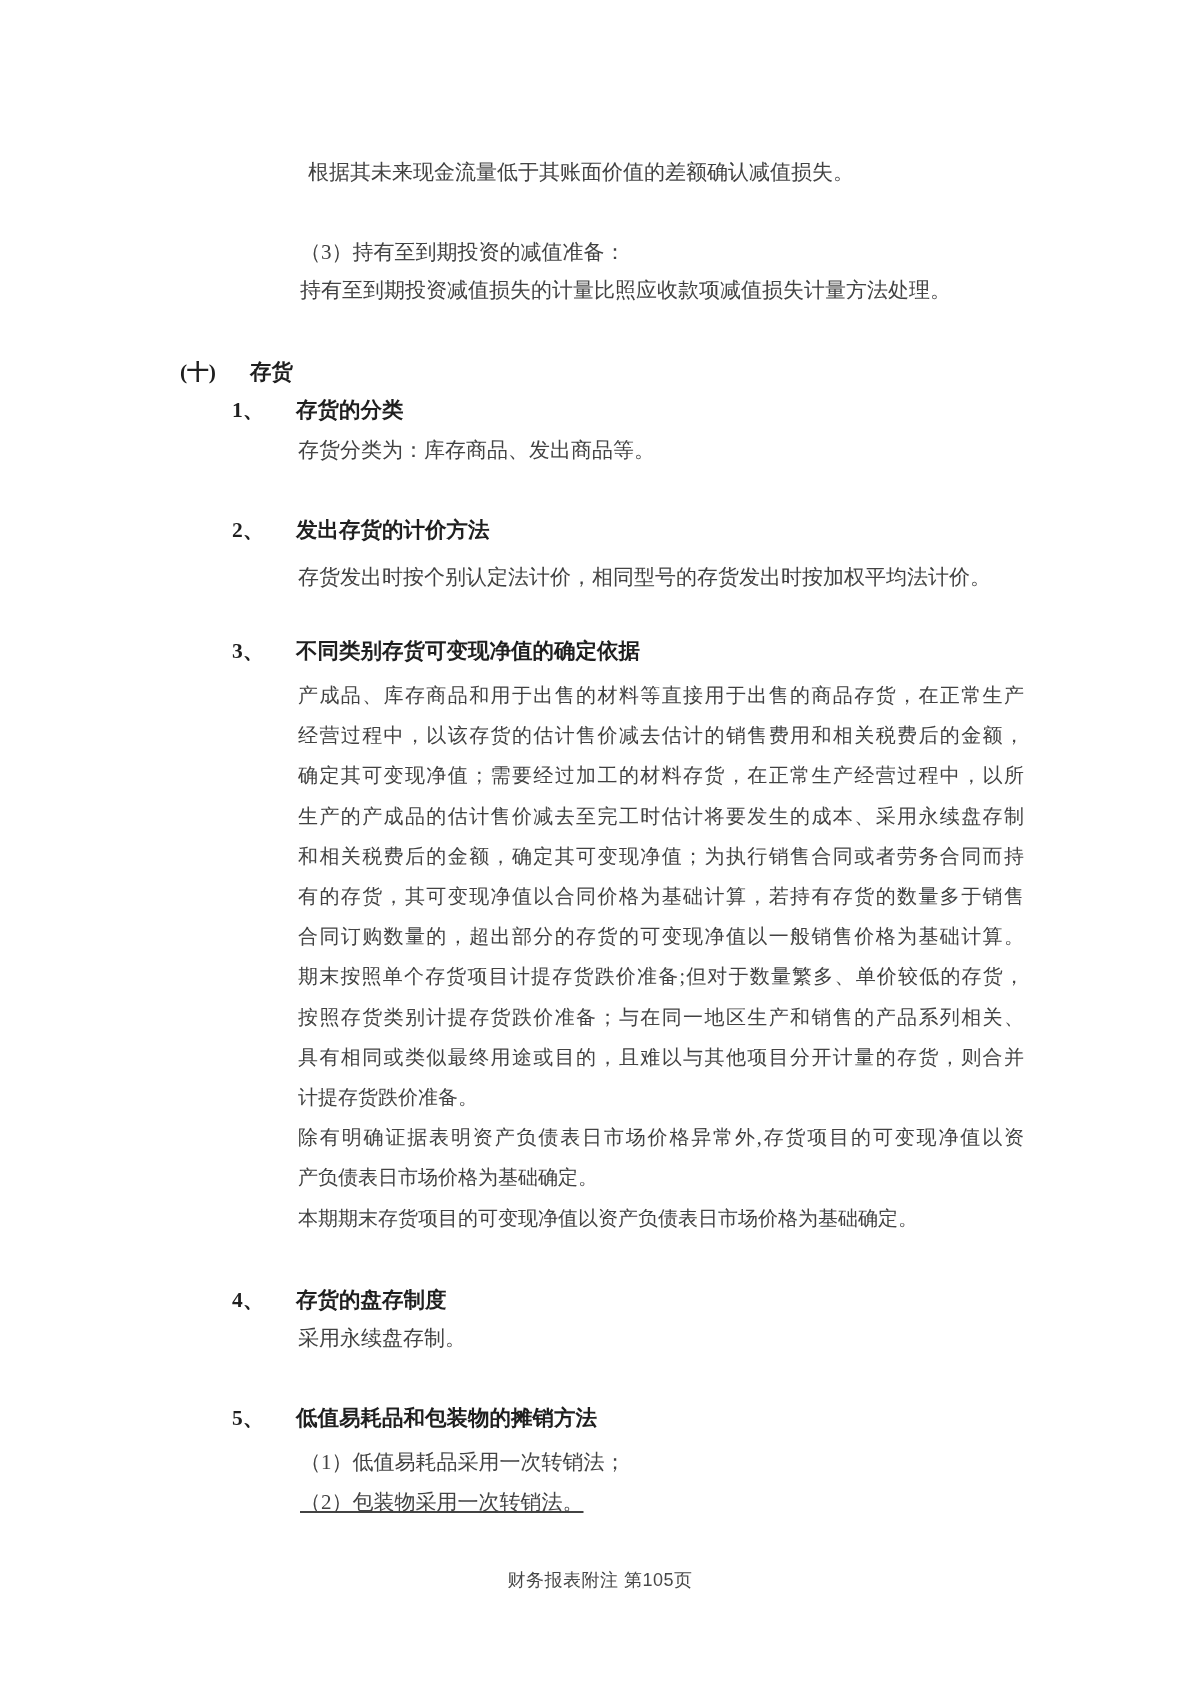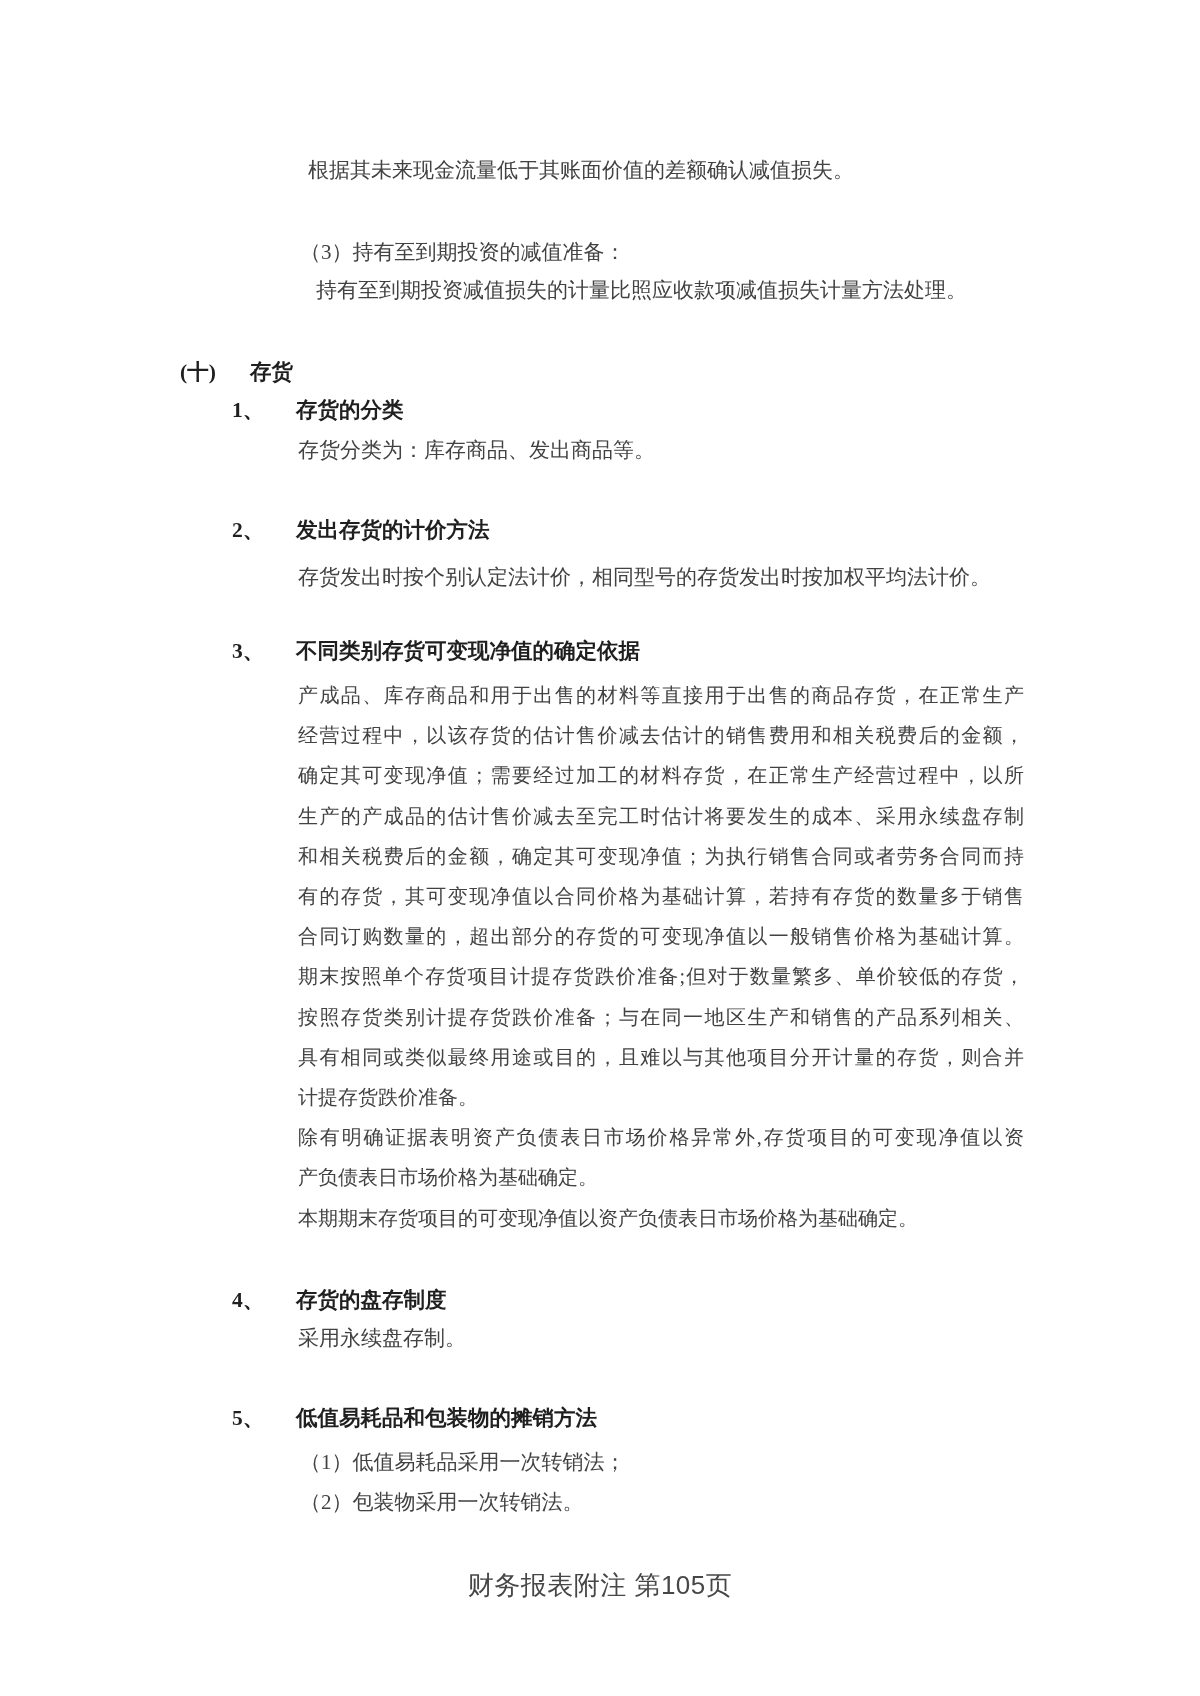--- a/index.html
+++ b/index.html
@@ -27,35 +27,35 @@
   }
   .jline { text-align: justify; text-align-last: justify; }
   .jline.short { text-align: justify; text-align-last: left; }
   .footer {
     position: absolute;
     left: 0;
     top: 1568px;
     width: 100%;
     text-align: center;
     font-family: "Liberation Sans", "DejaVu Sans", sans-serif;
-    font-size: 26px;
+    font-size: 18px;
     color: #474747;
     letter-spacing: 0.5px;
   }
 </style>
 </head>
 <body>
 
 <div class="page">
 
-  <div class="abs t" style="left:308px; top:158px;font-family:Liberation Mono, monospace;">根据其未来现金流量低于其账面价值的差额确认减值损失。</div>
+  <div class="abs t" style="left:308px; top:158px;">根据其未来现金流量低于其账面价值的差额确认减值损失。</div>
 
   <div class="abs t" style="left:300px; top:238px;">（3）持有至到期投资的减值准备：</div>
 
-  <div class="abs t" style="left:316px; top:276px;">持有至到期投资减值损失的计量比照应收款项减值损失计量方法处理。</div>
+  <div class="abs t" style="left:300px; top:276px;">持有至到期投资减值损失的计量比照应收款项减值损失计量方法处理。</div>
 
   <div class="abs h" style="left:180px; top:358px;">(十)</div>
   <div class="abs h" style="left:250px; top:358px;">存货</div>
 
   <div class="abs h" style="left:232px; top:396px;">1、</div>
   <div class="abs h" style="left:296px; top:396px;">存货的分类</div>
   <div class="abs t" style="left:298px; top:436px;">存货分类为：库存商品、发出商品等。</div>
 
   <div class="abs h" style="left:232px; top:516px;">2、</div>
   <div class="abs h" style="left:296px; top:516px;">发出存货的计价方法</div>
@@ -81,17 +81,17 @@
     <div class="jline short">本期期末存货项目的可变现净值以资产负债表日市场价格为基础确定。</div>
   </div>
 
   <div class="abs h" style="left:232px; top:1286px;">4、</div>
   <div class="abs h" style="left:296px; top:1286px;">存货的盘存制度</div>
   <div class="abs t" style="left:298px; top:1324px;">采用永续盘存制。</div>
 
   <div class="abs h" style="left:232px; top:1404px;">5、</div>
   <div class="abs h" style="left:296px; top:1404px;">低值易耗品和包装物的摊销方法</div>
   <div class="abs t" style="left:300px; top:1448px;">（1）低值易耗品采用一次转销法；</div>
-  <div class="abs t" style="left:300px; top:1488px;">（2）包装物采用一次转销法。</div>
+  <div class="abs t" style="left:300px; top:1488px;text-decoration:underline;">（2）包装物采用一次转销法。</div>
 
   <div class="footer">财务报表附注 第105页</div>
 
 </div>
 
 </body></html>

